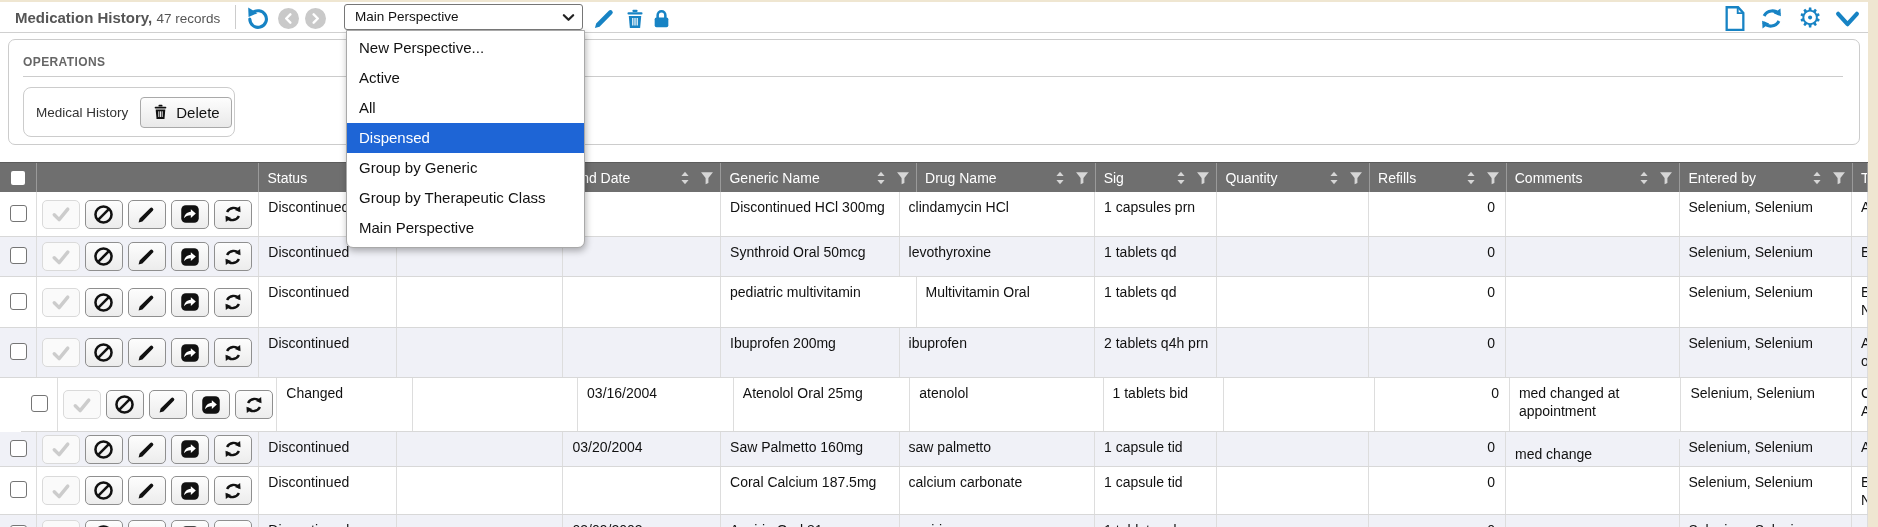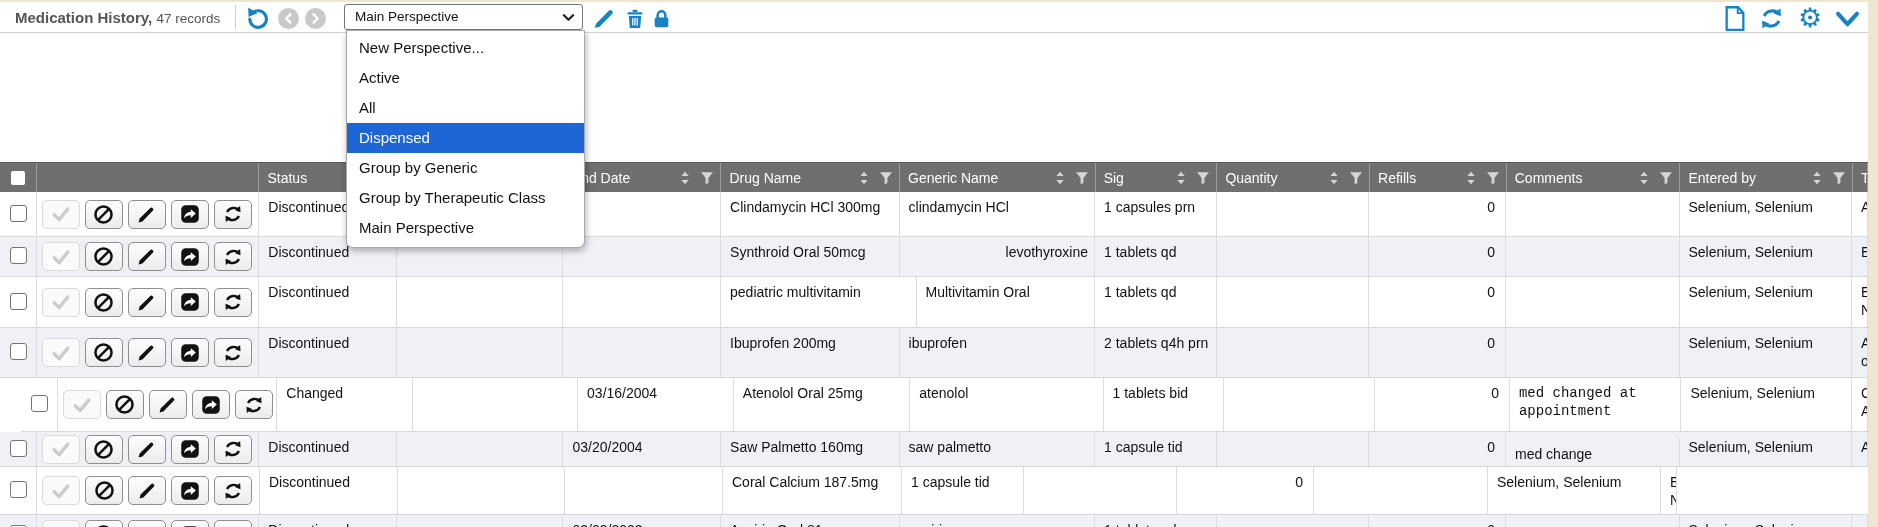--- a/index.html
+++ b/index.html
@@ -153,20 +153,39 @@
     </button>
     <button class="ic-btn blue-ic" style="left:1834px;top:5px;width:27px;height:24px;">
       <span>
         <svg width="25" height="20" viewBox="0 0 24 18">
             <polyline points="3,4 12,14 21,4" fill="none" stroke="currentColor" stroke-width="4" stroke-linecap="round" stroke-linejoin="round"></polyline>
           </svg>
       </span>
     </button>
   </div>
 
+  <div class="ops-panel">
+    <div class="ops-head">
+      <span class="ops-label">OPERATIONS</span>
+    </div>
+    <div class="ops-inner">
+      <span class="ops-group-label">Medical History</span>
+      <button class="delete-btn">
+        <span>
+          <svg width="17" height="18" viewBox="0 0 24 24" fill="#111">
+              <rect x="9.2" y="1.8" width="5.6" height="2.6" rx="1"></rect>
+              <rect x="3.8" y="4.6" width="16.4" height="2.6" rx="1.1"></rect>
+              <path d="M5.2 8.6h13.6l-1.2 13.2H6.4z"></path>
+              <path d="M9.6 11v8M12 11v8M14.4 11v8" stroke="#fff" stroke-width="1.3"></path>
+            </svg>
+        </span>
+        <span>Delete</span>
+      </button>
+    </div>
+  </div>
 
   <div class="grid">
     <div class="g-header">
         <div class="th" style="width: 37px;">
           <span class="hdr-checkbox"></span>
         </div>
         <div class="th" style="width: 223px;"></div>
         <div class="th" style="width: 138px; gap: 43px;">
           <span>Status</span>
           <span class="hicons">
@@ -208,38 +227,38 @@
                 <path d="M7 21l5.6-7H1.4z"></path>
               </svg>
             </span>
             <span>
               <svg width="14" height="14" viewBox="0 0 16 16" fill="currentColor">
                 <path d="M1.2 1.5h13.6L9.6 8v5.6L6.4 15V8z"></path>
               </svg>
             </span>
           </span>
         </div>
+        <div class="th" style="width: 196px;">
+          <span>Generic Name</span>
+          <span class="hicons">
+            <span>
+              <svg width="12" height="14" viewBox="0 0 14 22" fill="currentColor">
+                <path d="M7 1l5.6 7H1.4z"></path>
+                <path d="M7 21l5.6-7H1.4z"></path>
+              </svg>
+            </span>
+            <span>
+              <svg width="14" height="14" viewBox="0 0 16 16" fill="currentColor">
+                <path d="M1.2 1.5h13.6L9.6 8v5.6L6.4 15V8z"></path>
+              </svg>
+            </span>
+          </span>
+        </div>
         <div class="th" style="width: 179px;">
           <span>Drug Name</span>
-          <span class="hicons">
-            <span>
-              <svg width="12" height="14" viewBox="0 0 14 22" fill="currentColor">
-                <path d="M7 1l5.6 7H1.4z"></path>
-                <path d="M7 21l5.6-7H1.4z"></path>
-              </svg>
-            </span>
-            <span>
-              <svg width="14" height="14" viewBox="0 0 16 16" fill="currentColor">
-                <path d="M1.2 1.5h13.6L9.6 8v5.6L6.4 15V8z"></path>
-              </svg>
-            </span>
-          </span>
-        </div>
-        <div class="th" style="width: 196px;">
-          <span>Generic Name</span>
           <span class="hicons">
             <span>
               <svg width="12" height="14" viewBox="0 0 14 22" fill="currentColor">
                 <path d="M7 1l5.6 7H1.4z"></path>
                 <path d="M7 21l5.6-7H1.4z"></path>
               </svg>
             </span>
             <span>
               <svg width="14" height="14" viewBox="0 0 16 16" fill="currentColor">
                 <path d="M1.2 1.5h13.6L9.6 8v5.6L6.4 15V8z"></path>
@@ -346,21 +365,21 @@
                   <path d="M13 6.2l6 5.3-6 5.3v-3.4c-3.8 0-6.3 1.2-8.2 3.8.6-4.6 3.3-7.5 8.2-8v-3z" fill="#fff"></path>
                 </svg></span></button><button class="act-btn"><span><svg width="20" height="20" viewBox="0 0 24 24" fill="currentColor">
                   <path d="M19.6 8.2A8.6 8.6 0 0 0 4.9 9.6" fill="none" stroke="currentColor" stroke-width="2.9"></path>
                   <polygon points="20.6,2.4 21,9.8 14.2,7.2"></polygon>
                   <path d="M4.4 15.8a8.6 8.6 0 0 0 14.7-1.4" fill="none" stroke="currentColor" stroke-width="2.9"></path>
                   <polygon points="3.4,21.6 3,14.2 9.8,16.8"></polygon>
                 </svg></span></button></div>
           <div class="td c-status" style="width: 138px;">Discontinued</div>
           <div class="td c-start_date" style="width: 167px;"></div>
           <div class="td c-end_date" style="width: 158px;"></div>
-          <div class="td c-drug" style="width: 179px;">Clindamycin HCl 300mg</div>
+          <div class="td c-drug" style="width: 179px;">Discontinued HCl 300mg</div>
           <div class="td c-generic" style="width: 196px;">clindamycin HCl</div>
           <div class="td c-sig" style="width: 122px;">1 capsules prn</div>
           <div class="td c-quantity" style="width: 153px;"></div>
           <div class="td c-refills right" style="width: 137px;">0</div>
           <div class="td c-comments" style="width: 174px;"></div>
           <div class="td c-entered_by" style="width: 173px;">Selenium, Selenium</div>
           <div class="td c-therapy" style="width: 11px;">A</div>
         </div>
         <div class="g-row alt" style="height: 40px;">
           <div class="td c-check" style="width: 37px;"><span class="row-checkbox"></span></div>
@@ -377,21 +396,21 @@
                 </svg></span></button><button class="act-btn"><span><svg width="20" height="20" viewBox="0 0 24 24" fill="currentColor">
                   <path d="M19.6 8.2A8.6 8.6 0 0 0 4.9 9.6" fill="none" stroke="currentColor" stroke-width="2.9"></path>
                   <polygon points="20.6,2.4 21,9.8 14.2,7.2"></polygon>
                   <path d="M4.4 15.8a8.6 8.6 0 0 0 14.7-1.4" fill="none" stroke="currentColor" stroke-width="2.9"></path>
                   <polygon points="3.4,21.6 3,14.2 9.8,16.8"></polygon>
                 </svg></span></button></div>
           <div class="td c-status" style="width: 138px;">Discontinued</div>
           <div class="td c-start_date" style="width: 167px;"></div>
           <div class="td c-end_date" style="width: 158px;"></div>
           <div class="td c-drug" style="width: 179px;">Synthroid Oral 50mcg</div>
-          <div class="td c-generic" style="width: 196px; text-align: right;">levothyroxine</div>
+          <div class="td c-generic" style="width: 196px;">levothyroxine</div>
           <div class="td c-sig" style="width: 122px;">1 tablets qd</div>
           <div class="td c-quantity" style="width: 153px;"></div>
           <div class="td c-refills right" style="width: 137px;">0</div>
           <div class="td c-comments" style="width: 174px;"></div>
           <div class="td c-entered_by" style="width: 173px;">Selenium, Selenium</div>
           <div class="td c-therapy" style="width: 11px;">E</div>
         </div>
         <div class="g-row" style="height: 51px;">
           <div class="td c-check" style="width: 37px;"><span class="row-checkbox"></span></div>
           <div class="td c-actions" style="width: 223px;"><button class="act-btn disabled"><span><svg width="20" height="18" viewBox="0 0 24 24">
@@ -473,21 +492,21 @@
                   <polygon points="3.4,21.6 3,14.2 9.8,16.8"></polygon>
                 </svg></span></button></div>
           <div class="td c-status" style="width: 138px;">Changed</div>
           <div class="td c-start_date" style="width: 167px;"></div>
           <div class="td c-end_date" style="width: 158px;">03/16/2004</div>
           <div class="td c-drug" style="width: 179px;">Atenolol Oral 25mg</div>
           <div class="td c-generic" style="width: 196px;">atenolol</div>
           <div class="td c-sig" style="width: 122px;">1 tablets bid</div>
           <div class="td c-quantity" style="width: 153px;"></div>
           <div class="td c-refills right" style="width: 137px;">0</div>
-          <div class="td c-comments" style="width: 174px; font-family: Liberation Mono, monospace;">med changed at appointment</div>
+          <div class="td c-comments" style="width: 174px;">med changed at appointment</div>
           <div class="td c-entered_by" style="width: 173px;">Selenium, Selenium</div>
           <div class="td c-therapy" style="width: 11px;">C
 A</div>
         </div>
         <div class="g-row alt" style="height: 35px;">
           <div class="td c-check" style="width: 37px;"><span class="row-checkbox"></span></div>
           <div class="td c-actions" style="width: 223px;"><button class="act-btn disabled"><span><svg width="20" height="18" viewBox="0 0 24 24">
                   <polyline points="3,13 9.5,19.5 21,5.5" fill="none" stroke="currentColor" stroke-width="4.6" stroke-linecap="round" stroke-linejoin="round"></polyline>
                 </svg></span></button><button class="act-btn"><span><svg width="21" height="21" viewBox="0 0 24 24">
                   <circle cx="12" cy="12" r="9.2" fill="none" stroke="currentColor" stroke-width="2.9"></circle>
@@ -530,20 +549,21 @@
                 </svg></span></button><button class="act-btn"><span><svg width="20" height="20" viewBox="0 0 24 24" fill="currentColor">
                   <path d="M19.6 8.2A8.6 8.6 0 0 0 4.9 9.6" fill="none" stroke="currentColor" stroke-width="2.9"></path>
                   <polygon points="20.6,2.4 21,9.8 14.2,7.2"></polygon>
                   <path d="M4.4 15.8a8.6 8.6 0 0 0 14.7-1.4" fill="none" stroke="currentColor" stroke-width="2.9"></path>
                   <polygon points="3.4,21.6 3,14.2 9.8,16.8"></polygon>
                 </svg></span></button></div>
           <div class="td c-status" style="width: 138px;">Discontinued</div>
           <div class="td c-start_date" style="width: 167px;"></div>
           <div class="td c-end_date" style="width: 158px;"></div>
           <div class="td c-drug" style="width: 179px;">Coral Calcium 187.5mg</div>
+          <div class="td c-generic" style="width: 196px;">calcium carbonate</div>
           <div class="td c-sig" style="width: 122px;">1 capsule tid</div>
           <div class="td c-quantity" style="width: 153px;"></div>
           <div class="td c-refills right" style="width: 137px;">0</div>
           <div class="td c-comments" style="width: 174px;"></div>
           <div class="td c-entered_by" style="width: 173px;">Selenium, Selenium</div>
           <div class="td c-therapy" style="width: 11px;">E
 N</div>
         </div>
         <div class="g-row alt" style="height: 40px;">
           <div class="td c-check" style="width: 37px;"><span class="row-checkbox"></span></div>

